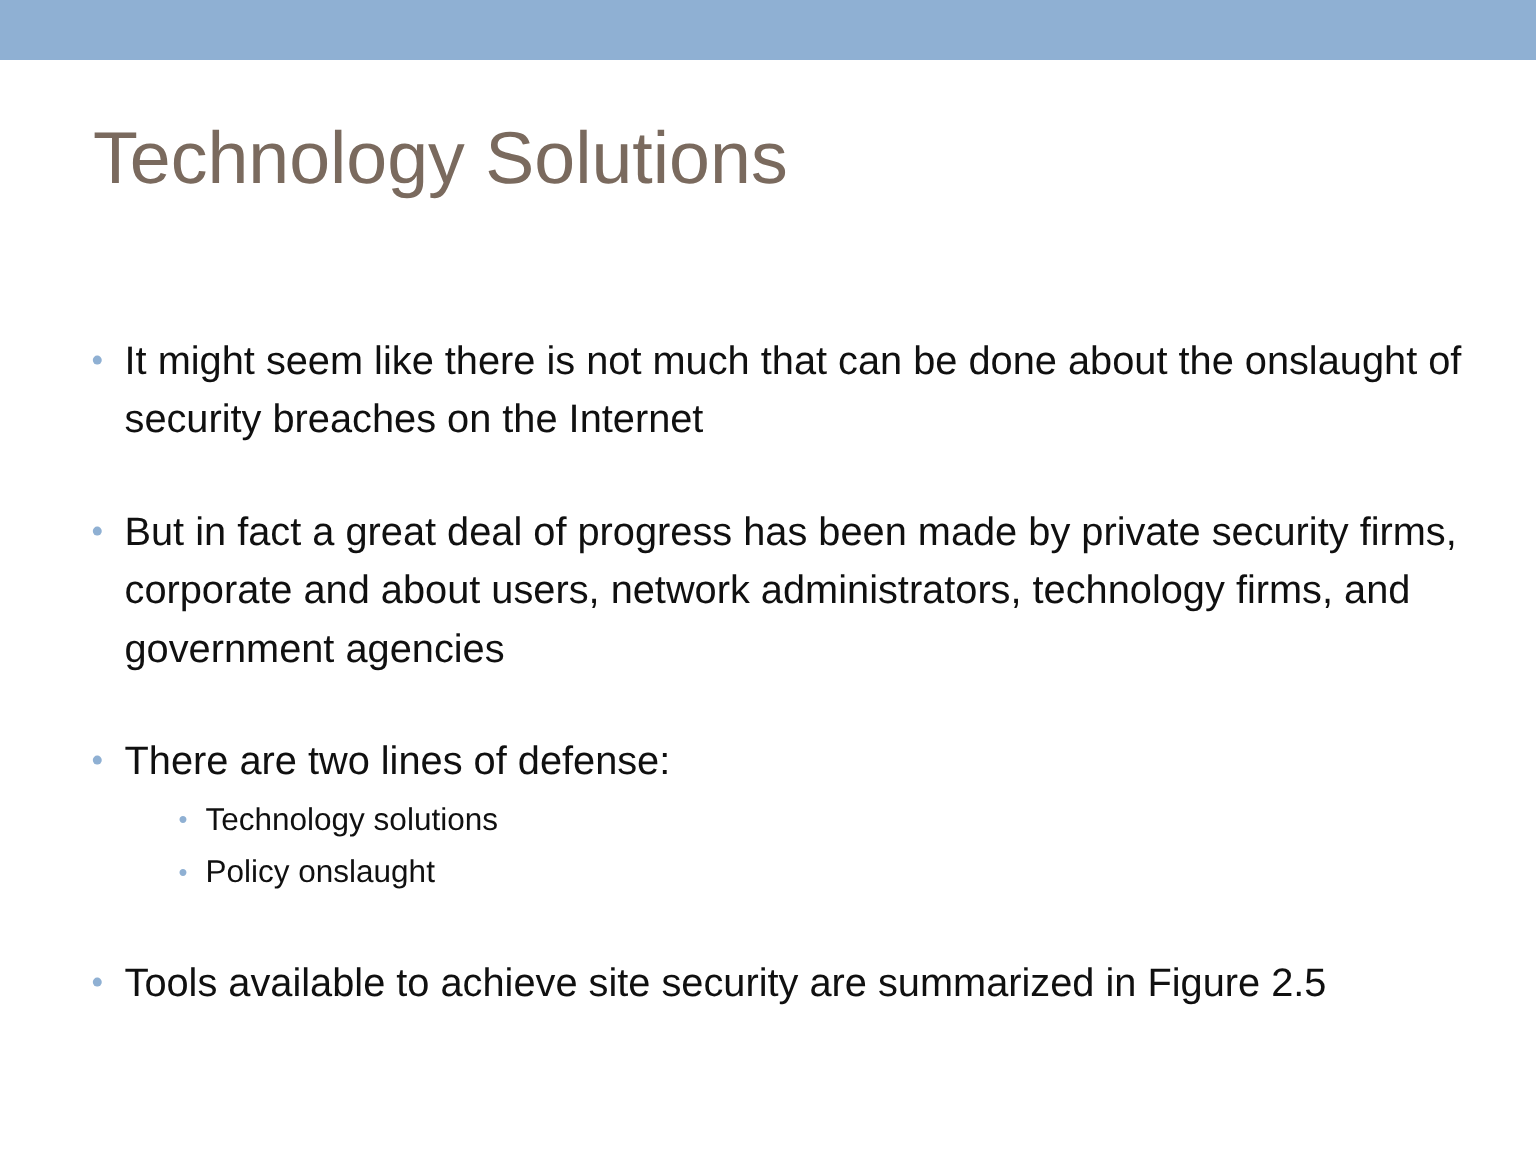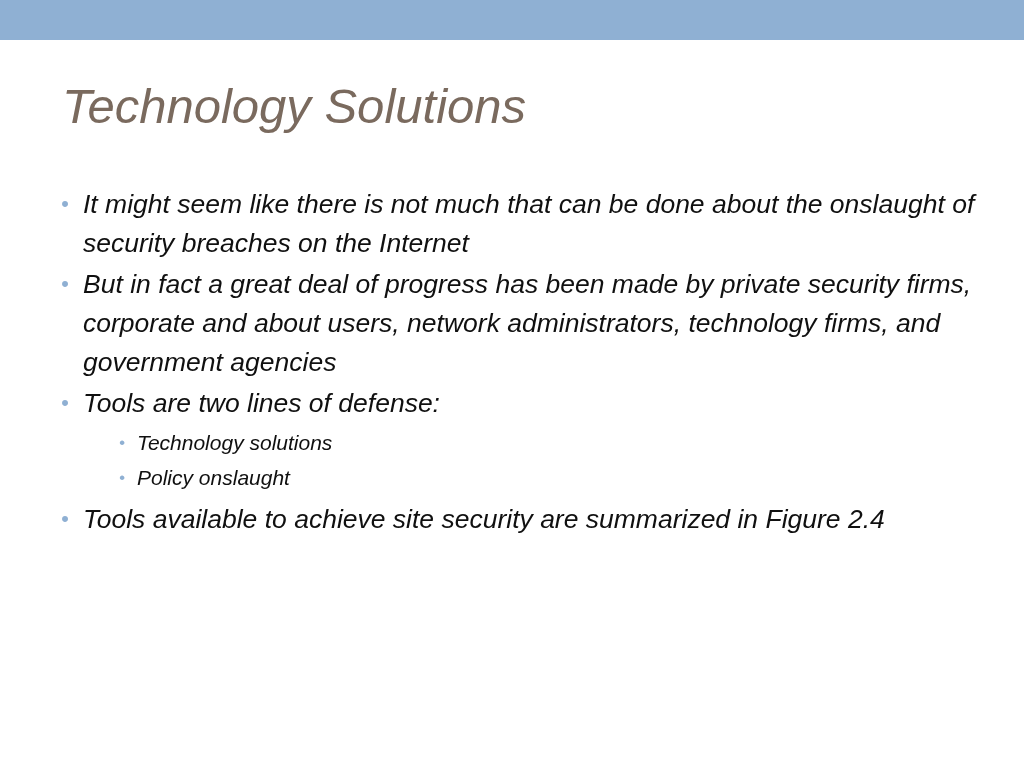--- a/index.html
+++ b/index.html
@@ -12,21 +12,20 @@
     background: #ffffff;
     font-family: "Liberation Sans", sans-serif;
     overflow: hidden;
   }
   .slide {
     position: relative;
     width: 1024px;
     height: 768px;
     background: #ffffff;
     box-sizing: border-box;
-    font-style: italic;
   }
   .top-band {
     position: absolute;
     top: 0;
     left: 0;
     width: 1024px;
     height: 40px;
     background: #8fb0d3;
   }
   .slide-title {
@@ -54,20 +53,21 @@
   ul.level1 > li.bullet1 {
     position: relative;
     padding-left: 28px;
     margin-bottom: 2px;
     font-size: 26.5px;
     line-height: 1.47;
     color: #101010;
   }
   ul.level1 > li.bullet1 > .btext {
     display: block;
+    margin-top: 36px;
   }
   ul.level1 > li.bullet1::before {
     content: "\2022";
     position: absolute;
     left: 6px;
     top: 0px;
     color: #8fb0d3;
     font-size: 22px;
     line-height: 1.75;
   }
@@ -107,31 +107,31 @@
 
       <li class="bullet1">
         <span class="btext">It might seem like there is not much that can be done about the onslaught of security breaches on the Internet</span>
       </li>
 
       <li class="bullet1">
         <span class="btext">But in fact a great deal of progress has been made by private security firms, corporate and about users, network administrators, technology firms, and government agencies</span>
       </li>
 
       <li class="bullet1">
-        <span class="btext">Tools are two lines of defense:</span>
+        <span class="btext">There are two lines of defense:</span>
         <ul class="level2">
           <li class="bullet2">
             <span>Technology solutions</span>
           </li>
           <li class="bullet2">
             <span>Policy onslaught</span>
           </li>
         </ul>
       </li>
 
       <li class="bullet1">
-        <span class="btext">Tools available to achieve site security are summarized in Figure 2.4</span>
+        <span class="btext">Tools available to achieve site security are summarized in Figure 2.5</span>
       </li>
 
     </ul>
   </div>
 
 </div>
 
 </body></html>

